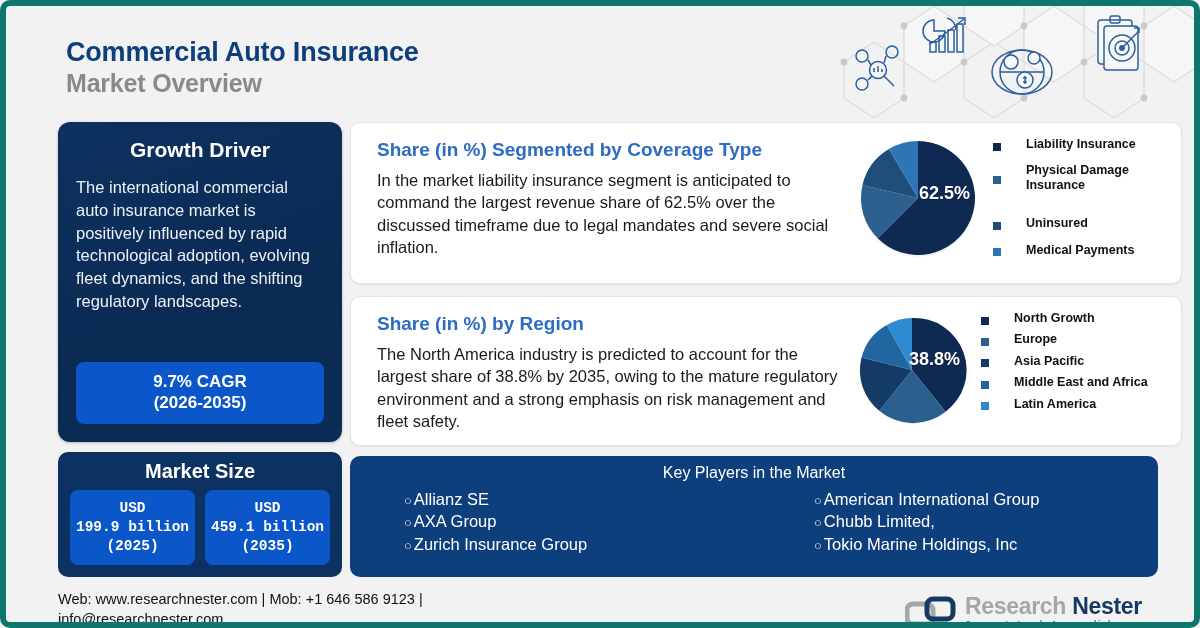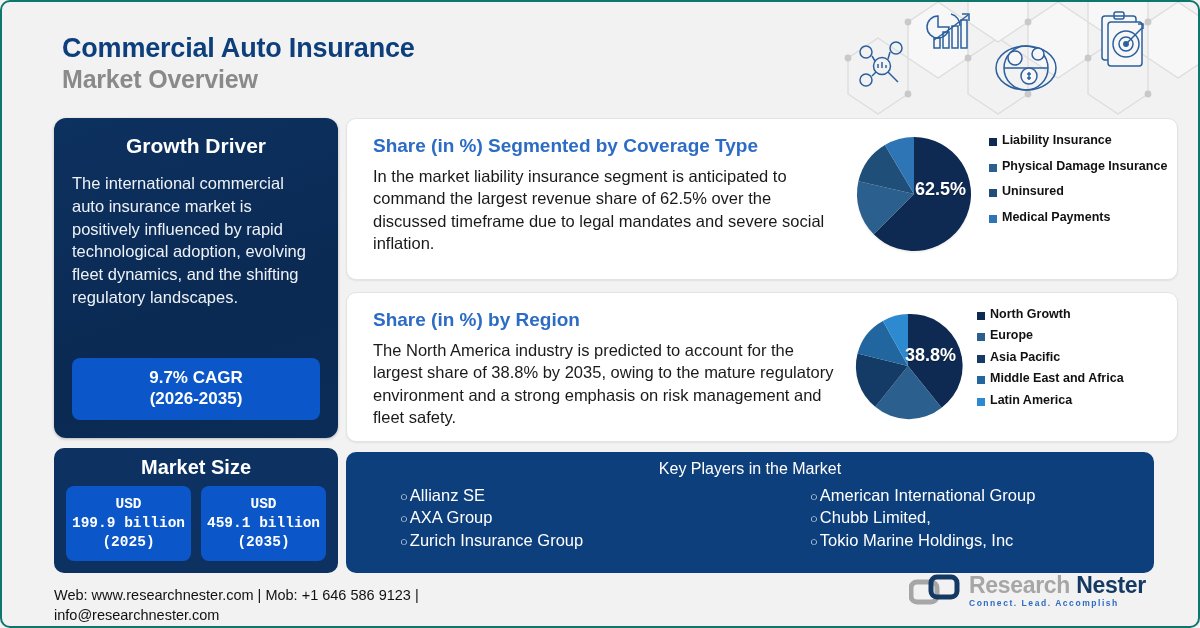--- a/index.html
+++ b/index.html
@@ -7,21 +7,21 @@
   body {
     font-family: "Liberation Sans", sans-serif;
     background:#f2f2f2;
     position:relative;
     overflow:hidden;
   }
   #canvas {
     position:relative;
     width:1200px; height:628px;
     background:#f2f2f2;
-    border:2px solid #0f766e;
+    border:6px solid #0f766e;
     border-radius:10px;
     overflow:hidden;
   }
 
   
   #hexart { position:absolute; top:-6px; right:0; width:360px; height:124px; pointer-events:none; }
 
   
   #header { position:absolute; left:60px; top:32px; }
   #title-main {
@@ -79,25 +79,25 @@
   .pie-wrap.small { width:118px; height:118px; margin-top:4px; }
   .pie-label {
     position:absolute; color:#fff; font-size:18px; font-weight:bold;
     text-shadow:0 1px 1px rgba(0,0,0,.35);
   }
   #pie1-label { top:50px; left:66px; }
   #pie2-label { top:38px; left:56px; }
 
   
   .legend { padding-left:10px; padding-top:4px; }
-  .legend-item { display:flex; align-items:flex-start; }
+  .legend-item { display:flex; align-items:center;gap:20px; }
   .legend-sq { width:8px; height:8px; flex:none; margin-top:5px; margin-right:5px; }
   .legend-txt { font-size:12.5px; font-weight:bold; color:#111; line-height:1.15; }
   #legend1 .legend-item { margin-bottom:12px; }
-  #legend1 .legend-item:nth-child(2) { margin-bottom:10px; }
+  #legend1 .legend-item:nth-child(2) { margin-bottom:24px; }
   #legend2 .legend-item { margin-bottom:7px; }
 
   
   #players-card {
     position:absolute; left:344px; top:450px; width:808px; height:121px;
     background:#0d3f7d; border-radius:10px; padding:8px 18px 10px 18px;
   }
   #players-title { color:#fff; font-size:16px; font-weight:normal; text-align:center; margin-bottom:6px; }
   #players-cols { display:flex; }
   .players-col { width:50%; padding-left:36px; }
@@ -109,21 +109,21 @@
   }
   .player-bullet { font-size:13px; margin-right:2px; }
 
   
   #footer-text {
     position:absolute; left:52px; top:583px; width:470px;
     font-size:14.5px; color:#111; line-height:1.38;
   }
 
   
-  #logo { position:absolute; right:52px; top:572px; display:flex; align-items:flex-start; }
+  #logo { position:absolute; right:52px; top:589px; display:flex; align-items:center; }
   #logo-mark { width:52px; height:32px; margin-right:8px; flex:none; }
   #logo-text { line-height:1; }
   #logo-word { font-size:23px; font-weight:bold; letter-spacing:-0.3px; }
   #logo-word .gray { color:#a6a6a6; }
   #logo-word .navy { color:#143a63; }
   #logo-tag {
     font-size:8.5px; font-weight:bold; color:#2c6cc4; letter-spacing:1.55px; margin-top:2px;
   }
 </style>
 </head>

